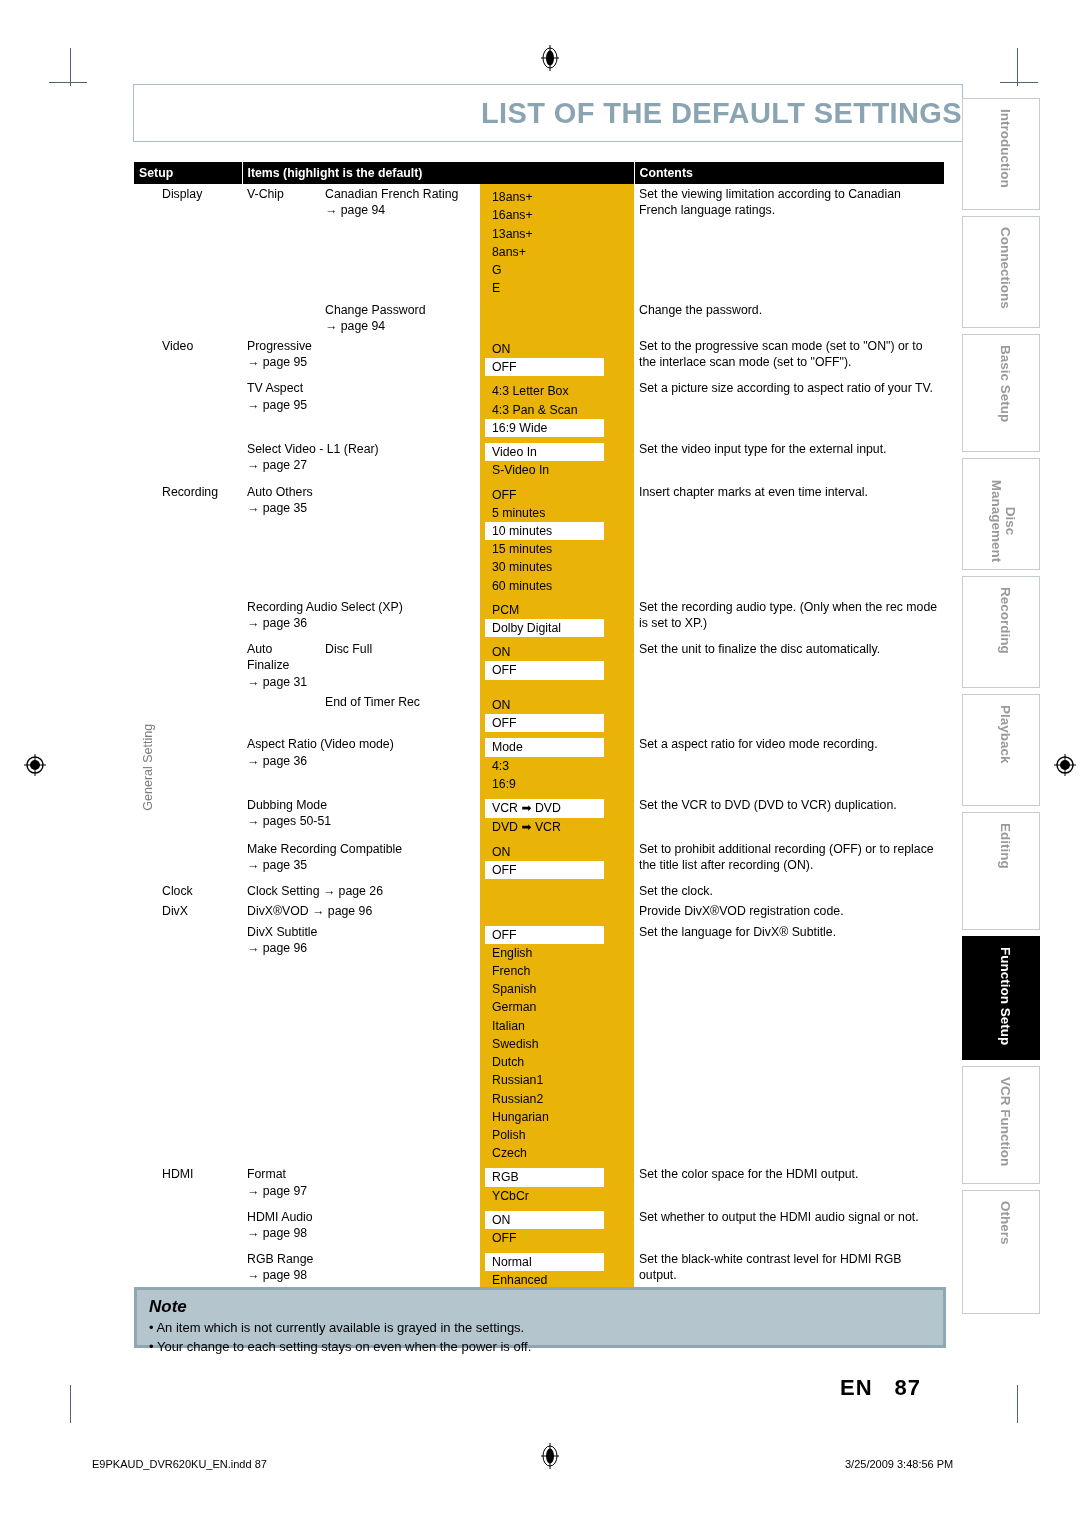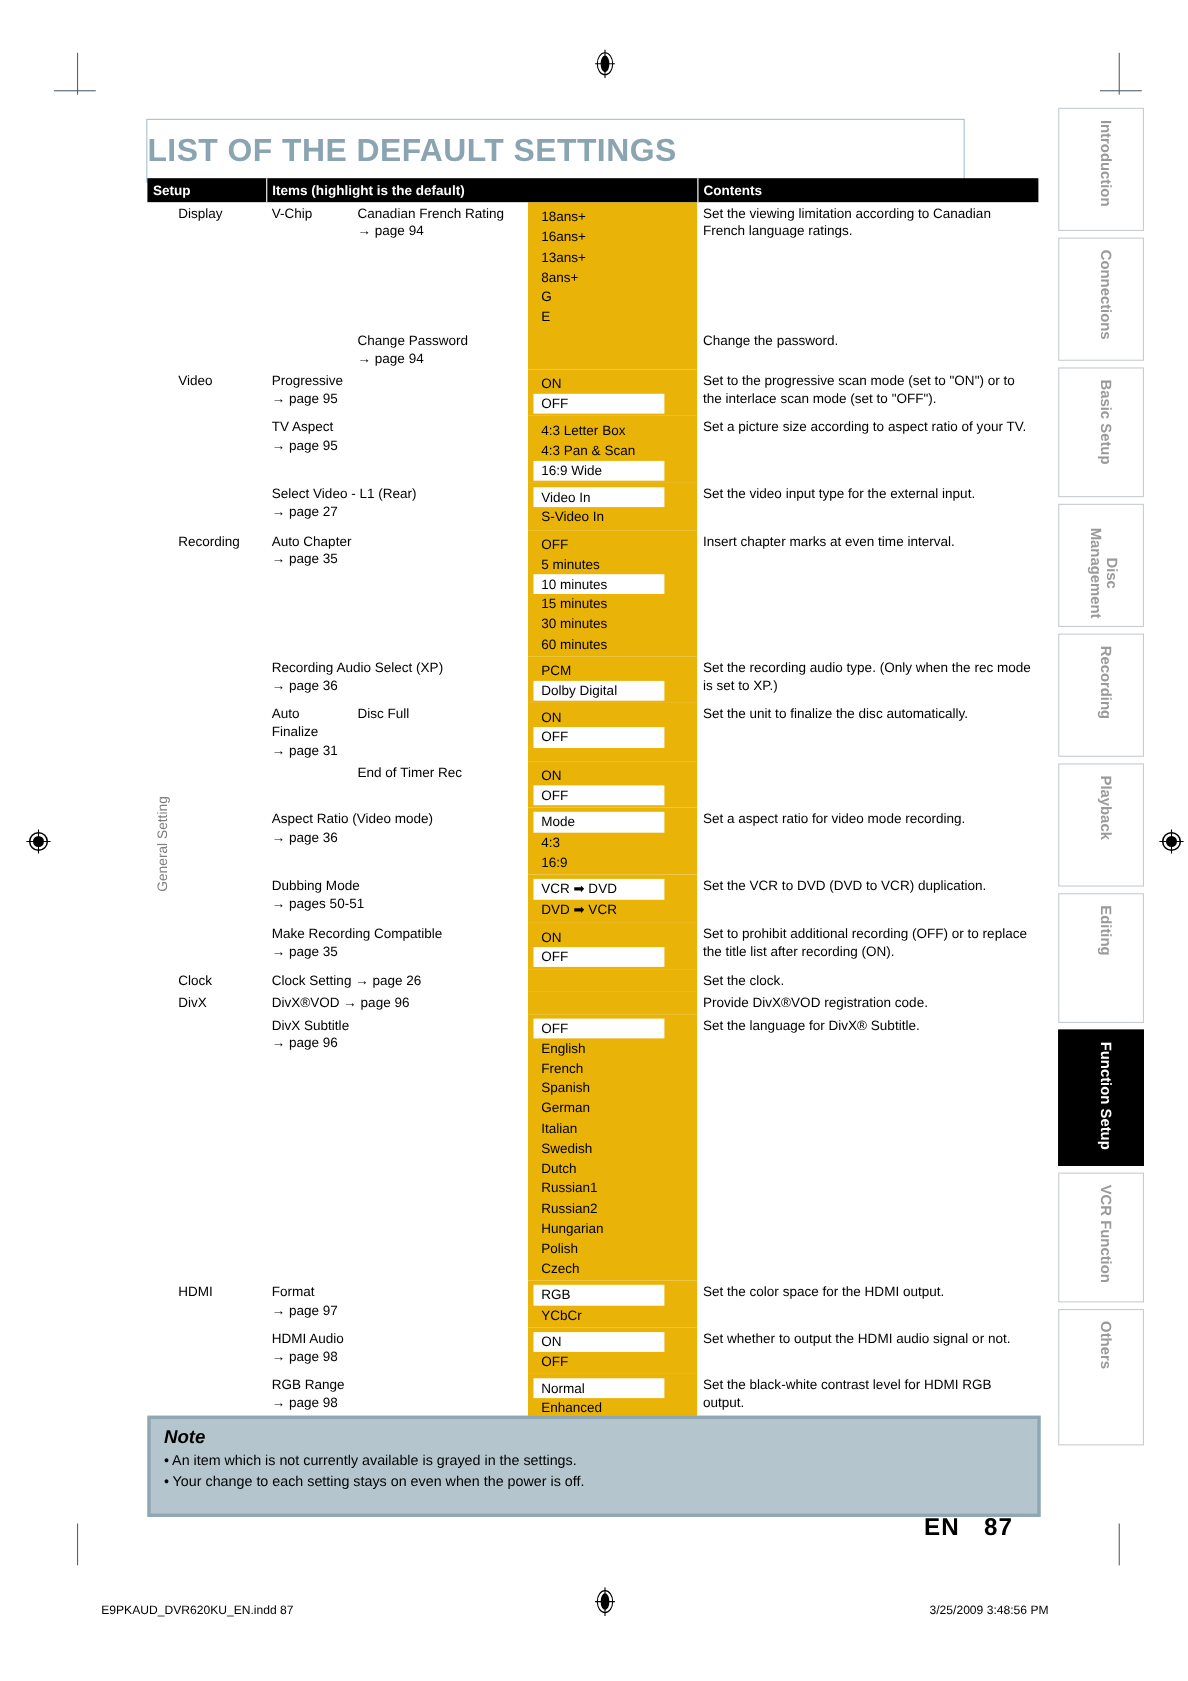--- a/index.html
+++ b/index.html
@@ -12,24 +12,24 @@
     color:#000;
   }
 
   
   .cropmark{position:absolute;background:#55616b;}
   .regmark{position:absolute;width:26px;height:26px;}
   .regmark svg{display:block;}
 
   
   #title-bar{
-    position:absolute;left:133px;top:108px;width:744px;height:58px;
+    position:absolute;left:133px;top:84px;width:830px;height:58px;
     border:1px solid #a8bec9;
     box-sizing:border-box;
-    display:flex;align-items:center;justify-content:flex-start;
+    display:flex;align-items:center;justify-content:flex-end;
   }
   #title-text{
     font-size:29px;font-weight:bold;letter-spacing:.4px;
     color:#8aa4b2;
     font-family:"Liberation Sans", sans-serif;
   }
 
   
   #settings-table{
     position:absolute;left:134px;top:162px;width:810px;
@@ -88,21 +88,21 @@
   .opt.default{
     background:#ffffff;
     margin-right:26px;
   }
   .arrow-glyph{font-size:12px;}
 
   .pg{display:block;}
 
   
   #note-box{
-    position:absolute;left:134px;top:1287px;width:812px;height:92px;
+    position:absolute;left:134px;top:1287px;width:812px;height:61px;
     background:#b4c5cd;
     border:3px solid #8ea7b2;
     box-sizing:border-box;
     padding:7px 12px;
   }
   #note-title{
     font-style:italic;font-weight:bold;font-size:17px;margin-bottom:2px;
   }
   .note-line{font-size:13px;line-height:1.45;}
 
@@ -264,21 +264,21 @@
         <td class="c-opts dot-top">
           <div class="opt-list" style="padding-top: 2px;">
             <span class="opt default">Video In</span>
             <span class="opt">S-Video In</span>
           </div>
         </td>
         <td class="c-contents dot-top"><span>Set the video input type for the external input.</span></td>
       </tr>
       <tr style="height: 92px;">
         <td class="c-setup solid-top"><span>Recording</span></td>
-        <td class="c-item1 solid-top" colspan="2"><span>Auto Chapter</span><span class="pg">→ page 35</span></td>
+        <td class="c-item1 solid-top" colspan="2"><span>Auto Others</span><span class="pg">→ page 35</span></td>
         <td class="c-opts solid-top">
           <div class="opt-list" style="padding-top: 2px;">
             <span class="opt">OFF</span>
             <span class="opt">5 minutes</span>
             <span class="opt default">10 minutes</span>
             <span class="opt">15 minutes</span>
             <span class="opt">30 minutes</span>
             <span class="opt">60 minutes</span>
           </div>
         </td>

